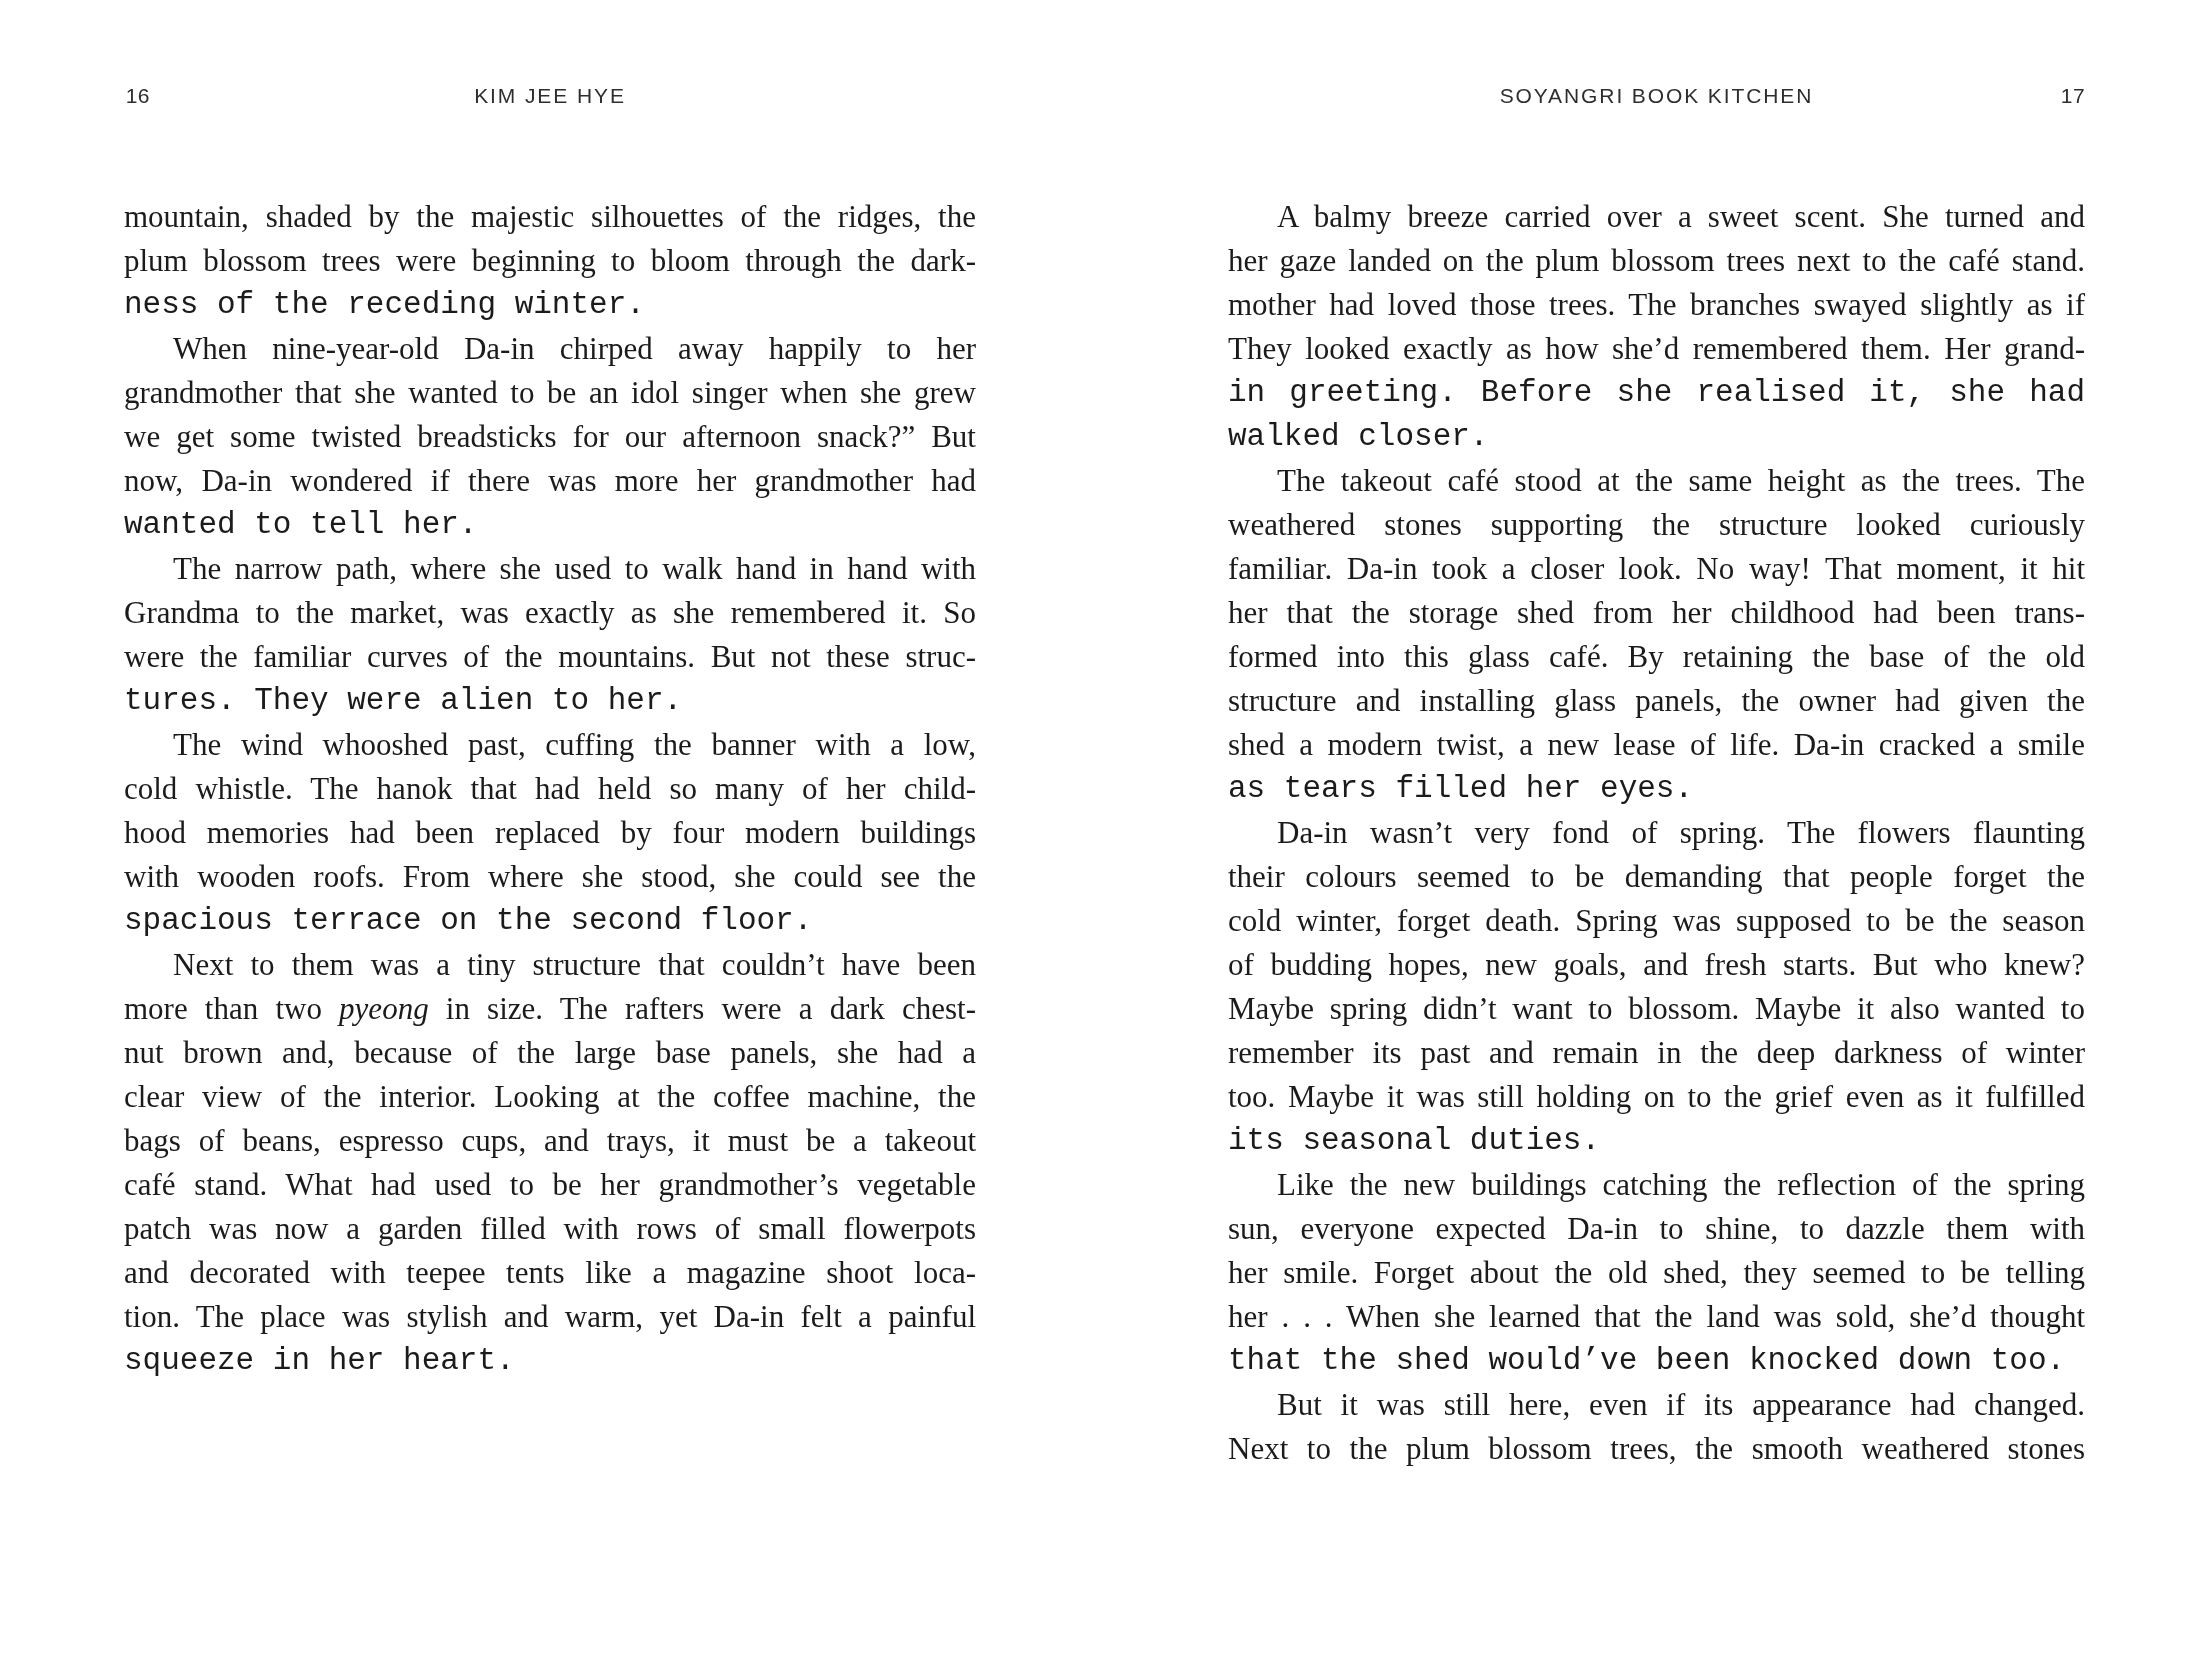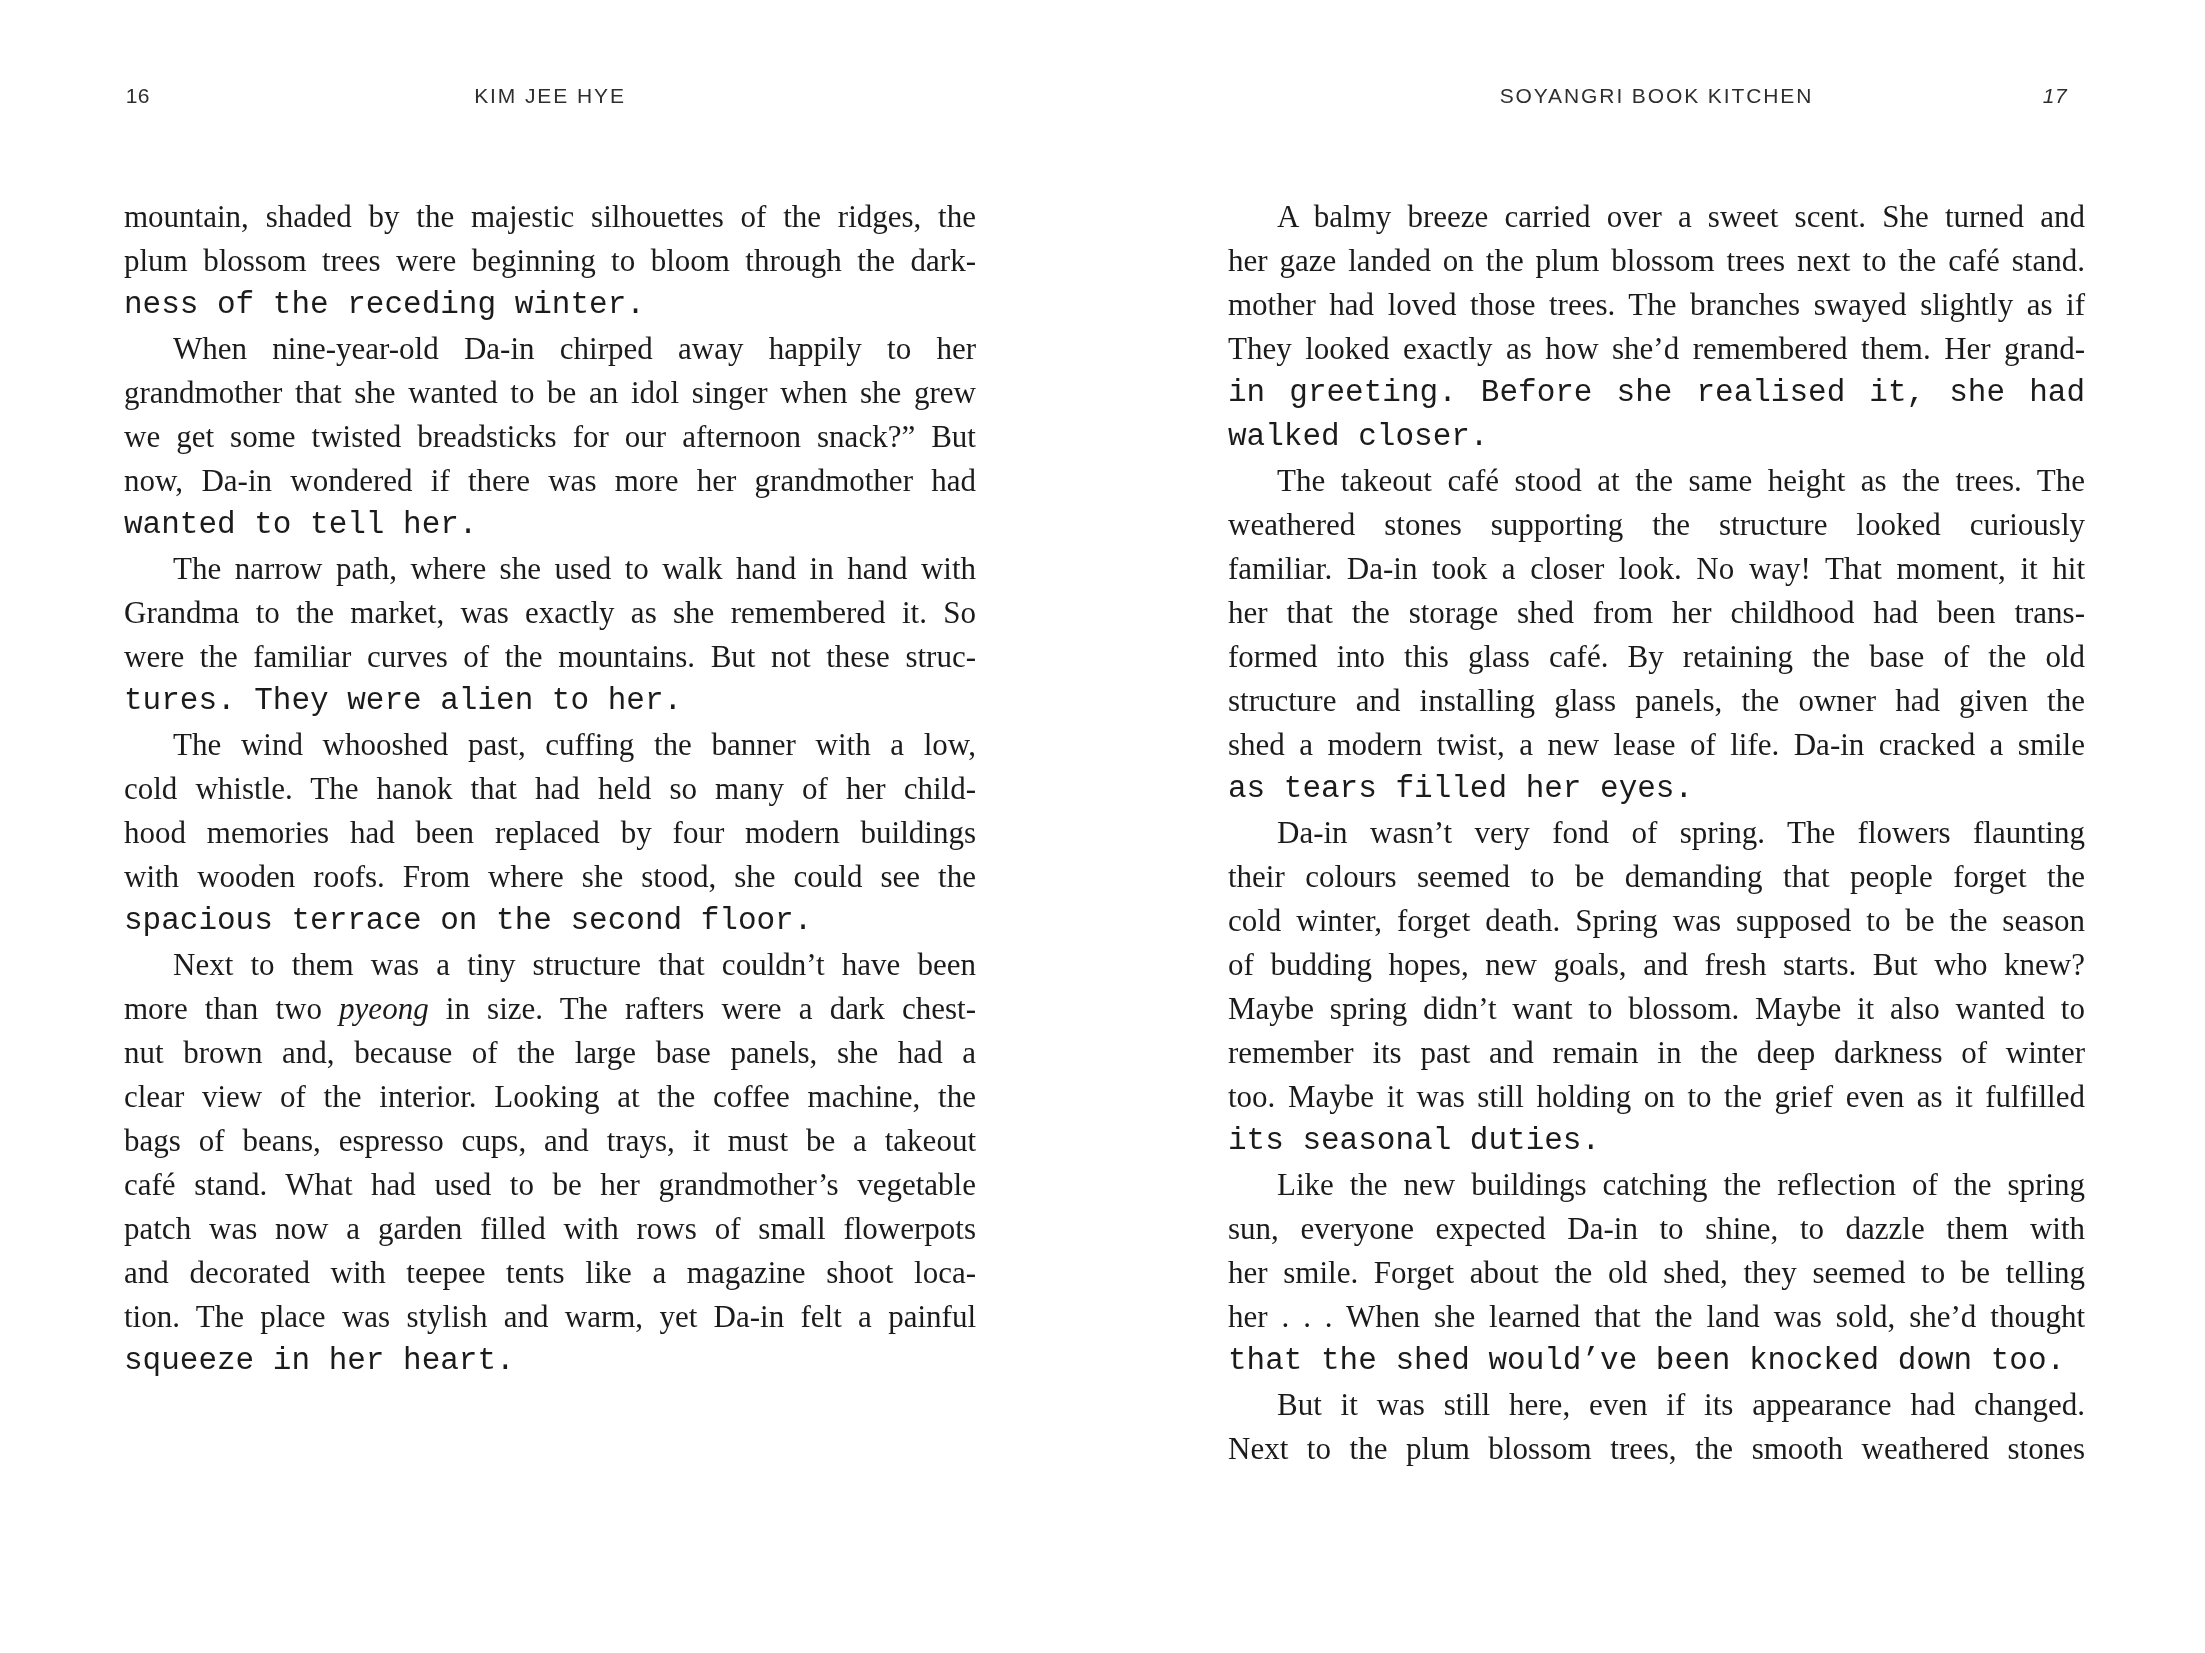--- a/index.html
+++ b/index.html
@@ -38,21 +38,21 @@
     display: block;
     width: 100%;
     text-align: center;
   }
   .folio {
     position: absolute;
     top: 0;
     letter-spacing: 0.4px;
   }
   .page.left  .folio { left: 1.7px; }
-  .page.right .folio { right: 18px; font-style: italic; }
+  .page.right .folio { right: 0; }
 
   .body-text {
     position: absolute;
     top: 195px;
     left: 0;
     width: 100%;
     font-size: 31px;
     line-height: 44px;
   }
   .line {

